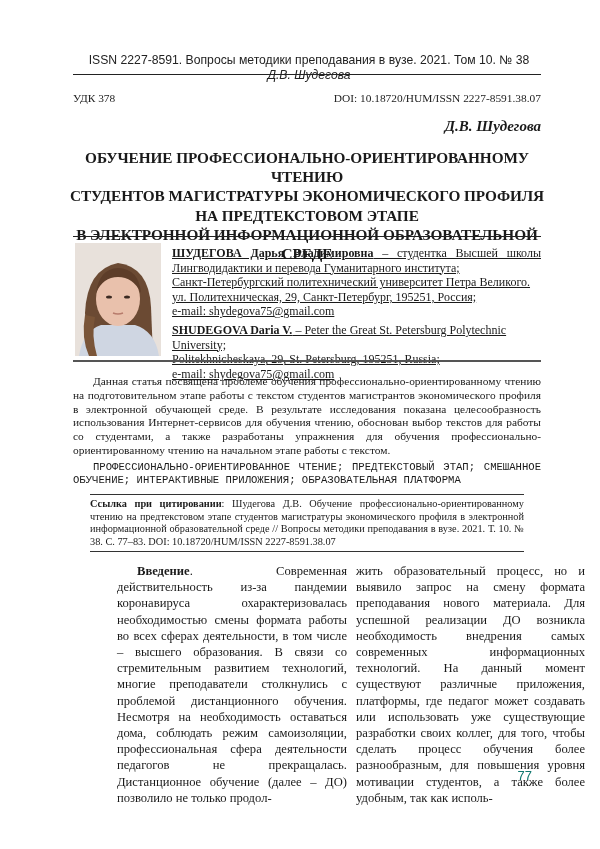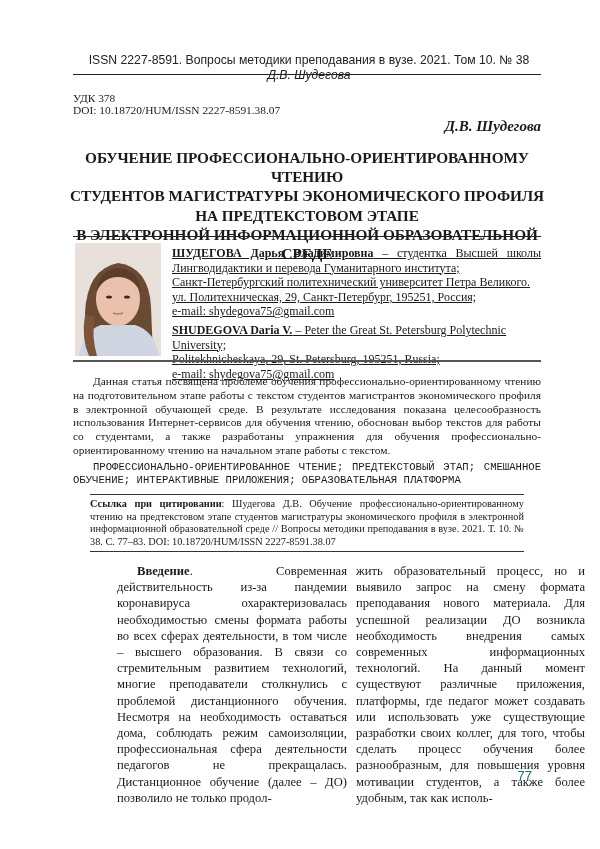--- a/index.html
+++ b/index.html
@@ -1,17 +1,17 @@
 <!DOCTYPE html>
 <html><head>
 <meta charset="utf-8">
 <style>
   html, body { margin:0; padding:0; background:#ffffff; }
   body { width:600px; height:849px; position:relative; overflow:hidden; color:#1a1a1a; }
-  .serif { font-family: "Liberation Serif", "DejaVu Serif", serif; flex-direction: column; }
+  .serif { font-family: "Liberation Serif", "DejaVu Serif", serif; }
   .sans { font-family: "Liberation Sans", "DejaVu Sans", sans-serif; }
 
   .running-head { position:absolute; left:77px; right:59px; top:40px; text-align:center; font-size:12.2px; line-height:15px; color:#222;margin-top:13px; }
   .running-head .author { font-style:italic; }
   .head-rule { position:absolute; left:73px; right:59px; top:74px; height:0; border-top:1.4px solid #222; }
 
   .meta-row { position:absolute; left:73px; right:59px; top:92px; font-size:11.4px; display:flex; justify-content:space-between; color:#222; }
 
   .byline { position:absolute; right:59px; top:118px; font-size:15px; font-weight:bold; font-style:italic; }
 

